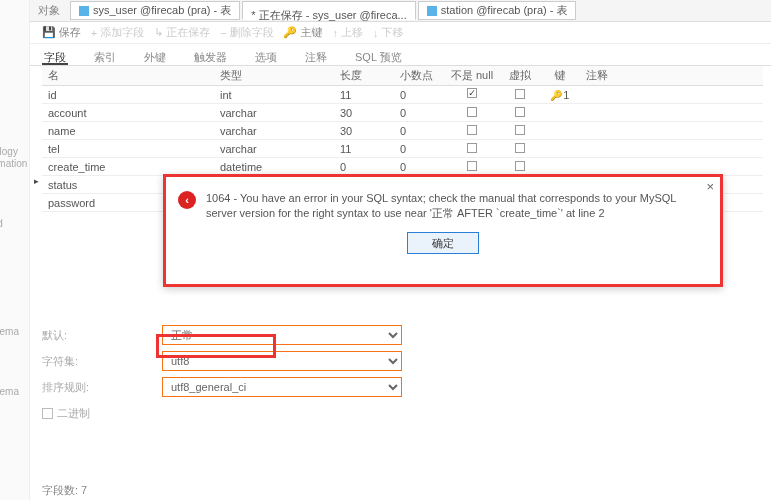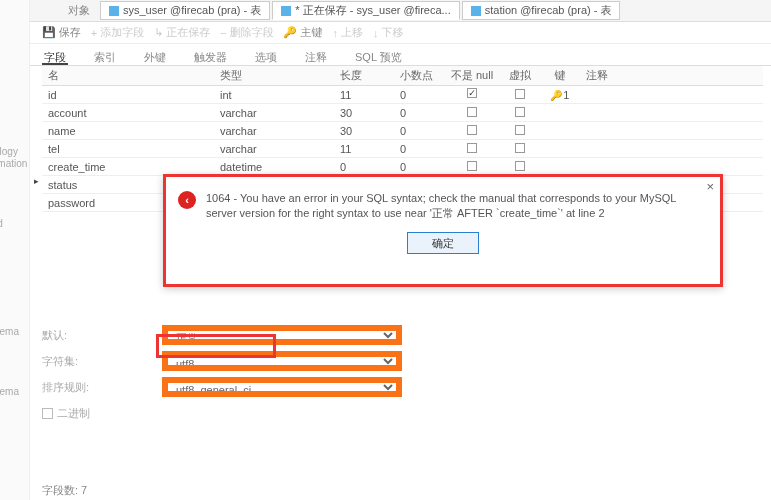--- a/index.html
+++ b/index.html
@@ -1,19 +1,19 @@
 <!DOCTYPE html>
 <html><head>
 <meta charset="utf-8">
 <style>
 * { box-sizing: border-box; margin: 0; padding: 0; font-family: "Microsoft YaHei", Arial, sans-serif; font-size: 11px; }
 body { background: #fff; color: #666; width: 771px; height: 500px; overflow: hidden; position: relative; }
-.tabs-top { display: flex; background: #f5f5f5; border-bottom: 1px solid #ddd; height: 22px; align-items: center; padding-left: 60px; }
+.tabs-top { display: flex; background: #f5f5f5; border-bottom: 1px solid #ddd; height: 22px; align-items: center; padding-left: 30px; }
 .tab { padding: 2px 8px; border: 1px solid #ccc; background: #fff; margin-right: 2px; display: flex; align-items: center; gap: 4px; color: #555; height: 19px; }
-.tab.active { background: #fff; border-bottom: 1px solid #fff; }
+.tab.active { background: #fff; border-bottom: 1px solid #fff; flex-direction: column; }
 .tab.outline { background: transparent; border: none; color: #888; }
 .tbl-icon { width: 10px; height: 10px; display: inline-block; }
 .toolbar { display: flex; gap: 10px; padding: 4px 42px; color: #888; border-bottom: 1px solid #eee; height: 22px; align-items: center; }
 .tool { display: flex; align-items: center; gap: 3px; color: #888; }
 .tool.disabled { color: #ccc; }
 .subtabs { display: flex; gap: 24px; padding: 4px 42px 0; height: 22px; border-bottom: 1px solid #ddd; }
 .subtab { color: #888; padding: 2px 2px; }
 .subtab.active { color: #333; border-bottom: 2px solid #444; }
 .grid { margin-left: 42px; margin-right: 8px; }
 .ghead { display: flex; border-bottom: 1px solid #ddd; background: #fafafa; height: 20px; align-items: center; }
@@ -23,21 +23,21 @@
 .c-key { width: 40px; text-align: center; } .c-comm { width: 120px; }
 .grow { display: flex; border-bottom: 1px solid #eee; height: 18px; align-items: flex-end; color: #555; }
 .grow .chk { display: inline-block; width: 10px; height: 10px; border: 1px solid #999; }
 .grow .chk.on::after { content: "✓"; font-size: 9px; position: relative; top: -3px; left: 0; color: #333; }
 .key-icon { color: #e6a800; font-size: 10px; }
 .sidebar { position: absolute; left: 0; top: 0; width: 30px; height: 100%; background: #fafafa; border-right: 1px solid #eee; }
 .sidelabel { position: absolute; left: -6px; color: #aaa; font-size: 10px; }
 .bottom-panel { position: absolute; left: 42px; top: 322px; right: 0; }
 .form-row { display: flex; align-items: center; height: 26px; gap: 20px; }
 .form-row label { width: 100px; color: #aaa; }
-.form-row select, .form-row input[type=text] { width: 240px; height: 20px; border: 6px solid #f97316; background: #fff; padding: 0 4px; color: #666; }
+.form-row select, .form-row input[type=text] { width: 240px; height: 20px; border: 1px solid #f97316; background: #fff; padding: 0 4px; color: #666; }
 .chk-bin { display: flex; align-items: center; gap: 4px; color: #aaa; }
 .chk-bin .sq { width: 11px; height: 11px; border: 1px solid #bbb; }
 .dialog { position: absolute; left: 163px; top: 174px; width: 560px; background: #fff; border: 3px solid #e33; box-shadow: 0 2px 8px rgba(0,0,0,.2); padding: 14px 12px 12px; }
 .dialog .close { position: absolute; right: 6px; top: 2px; color: #666; cursor: pointer; font-size: 13px; }
 .dialog .row { display: flex; gap: 10px; }
 .dialog .err-icon { width: 18px; height: 18px; border-radius: 50%; background: #d22; color: #fff; display: flex; align-items: center; justify-content: center; font-weight: bold; flex: none; }
 .dialog .msg { color: #555; line-height: 1.4; }
 .dialog .btn { display: block; margin: 10px auto 18px; width: 72px; height: 22px; border: 1px solid #2a7fd4; background: #eaf3fc; color: #333; text-align: center; line-height: 20px; }
 .hl-box { position: absolute; border: 3px solid #e33; pointer-events: none; }
 .status { position: absolute; left: 42px; bottom: 2px; color: #888; }

